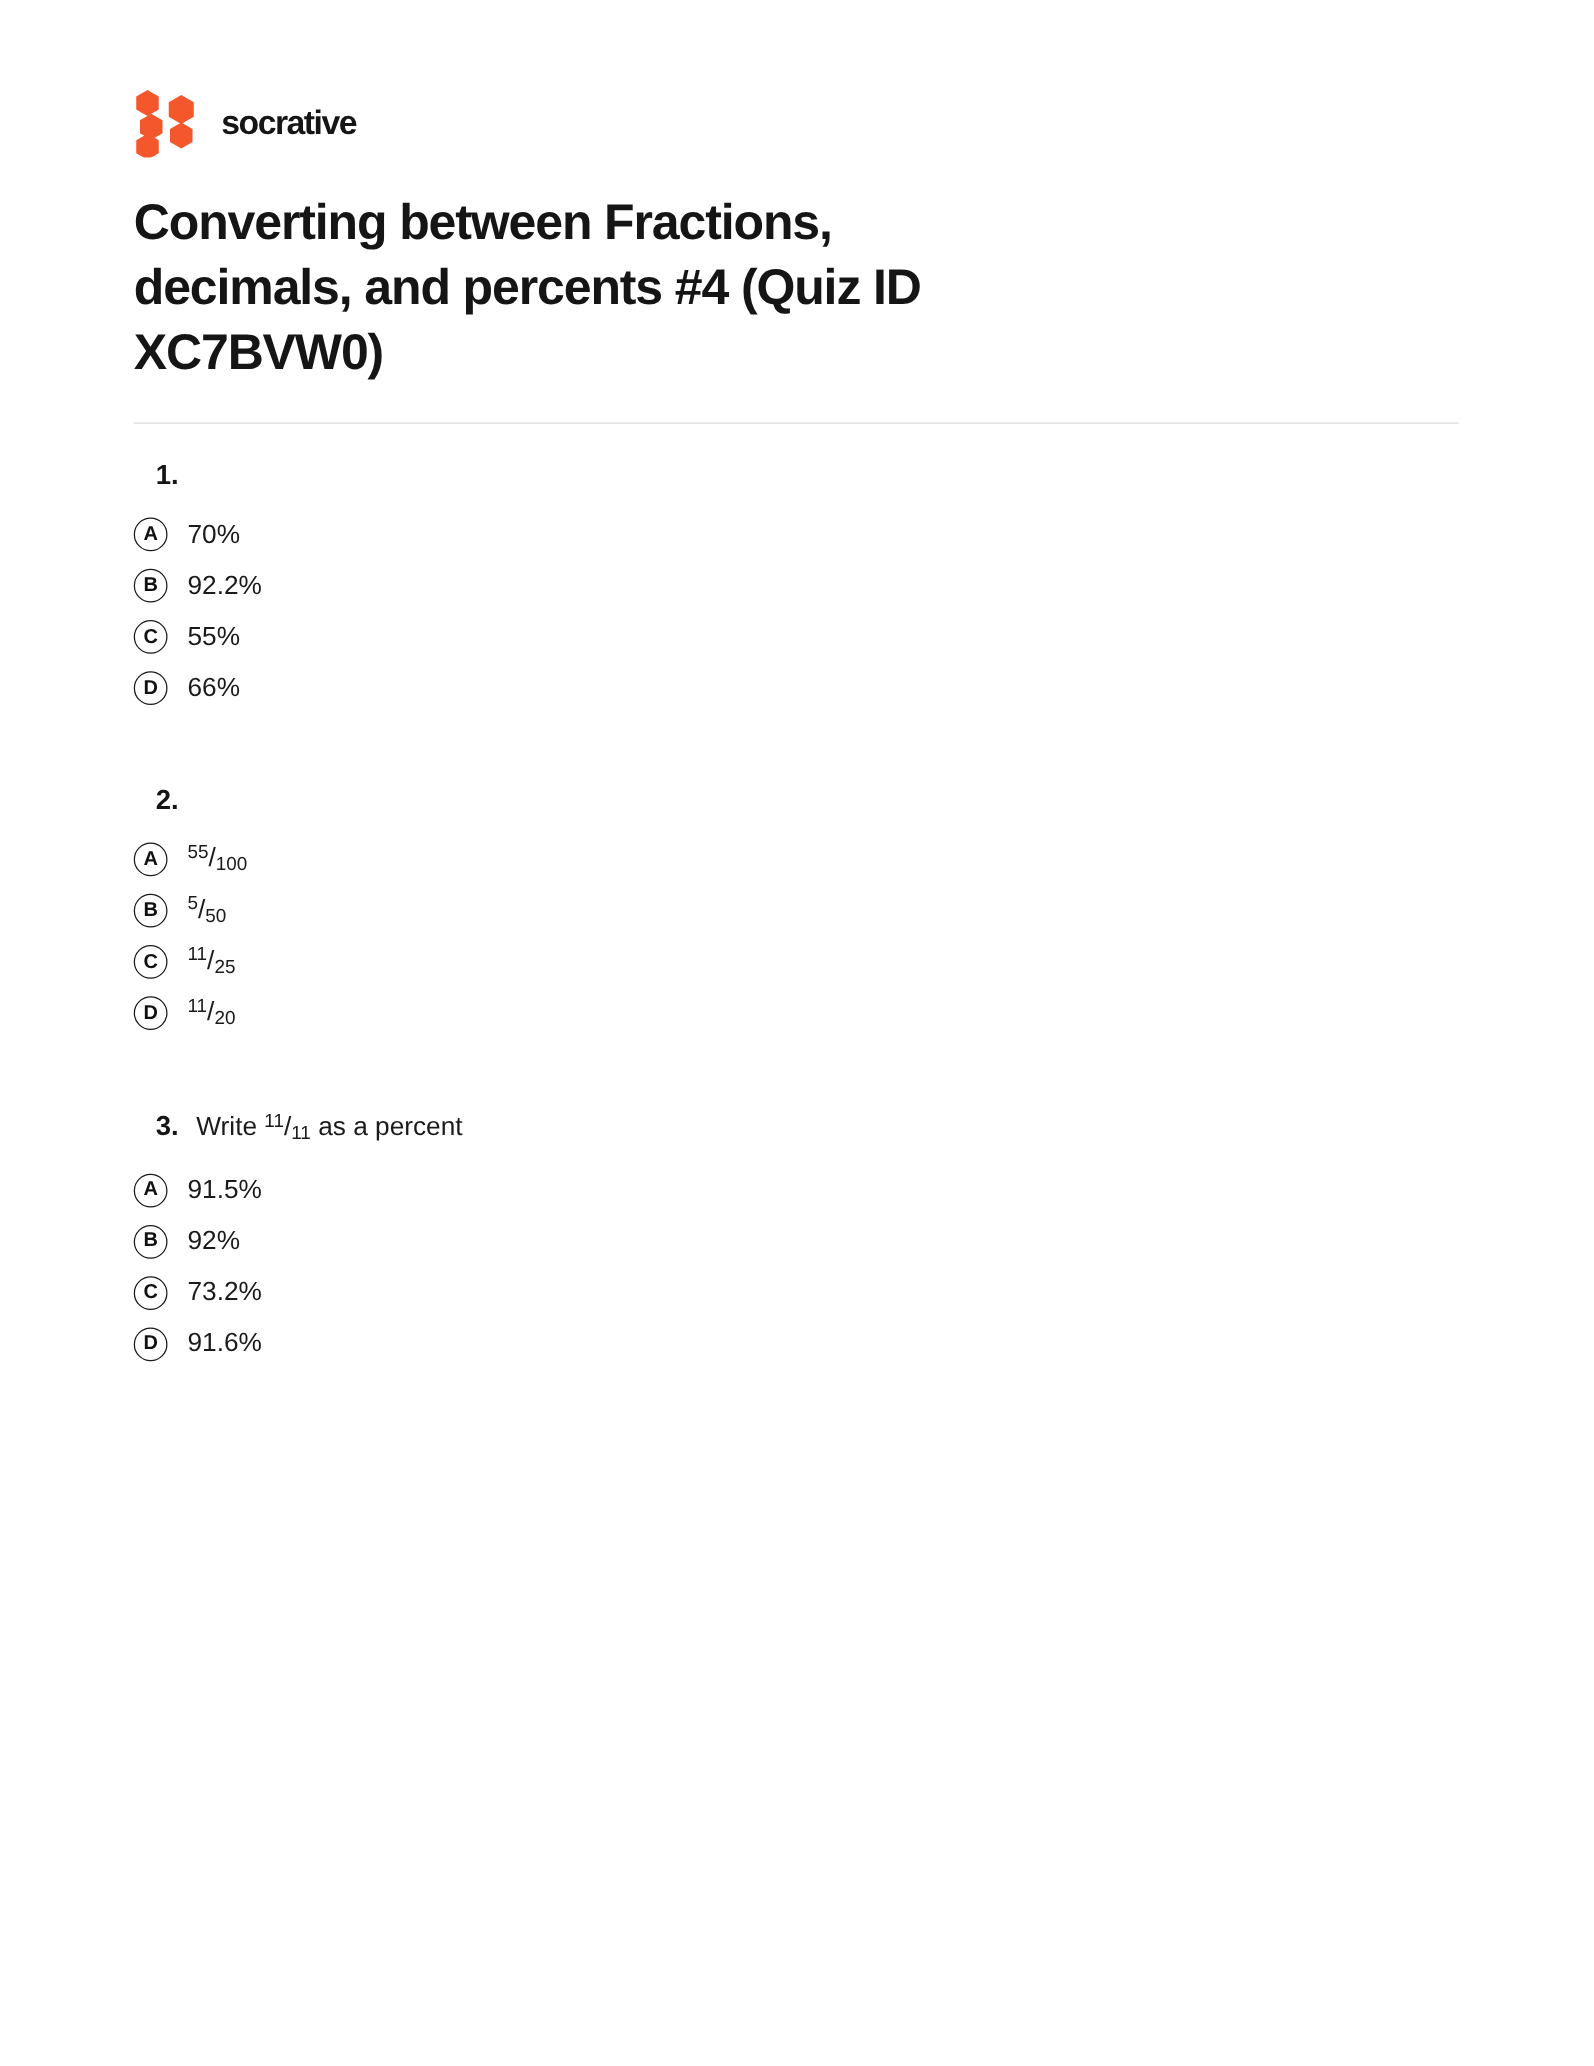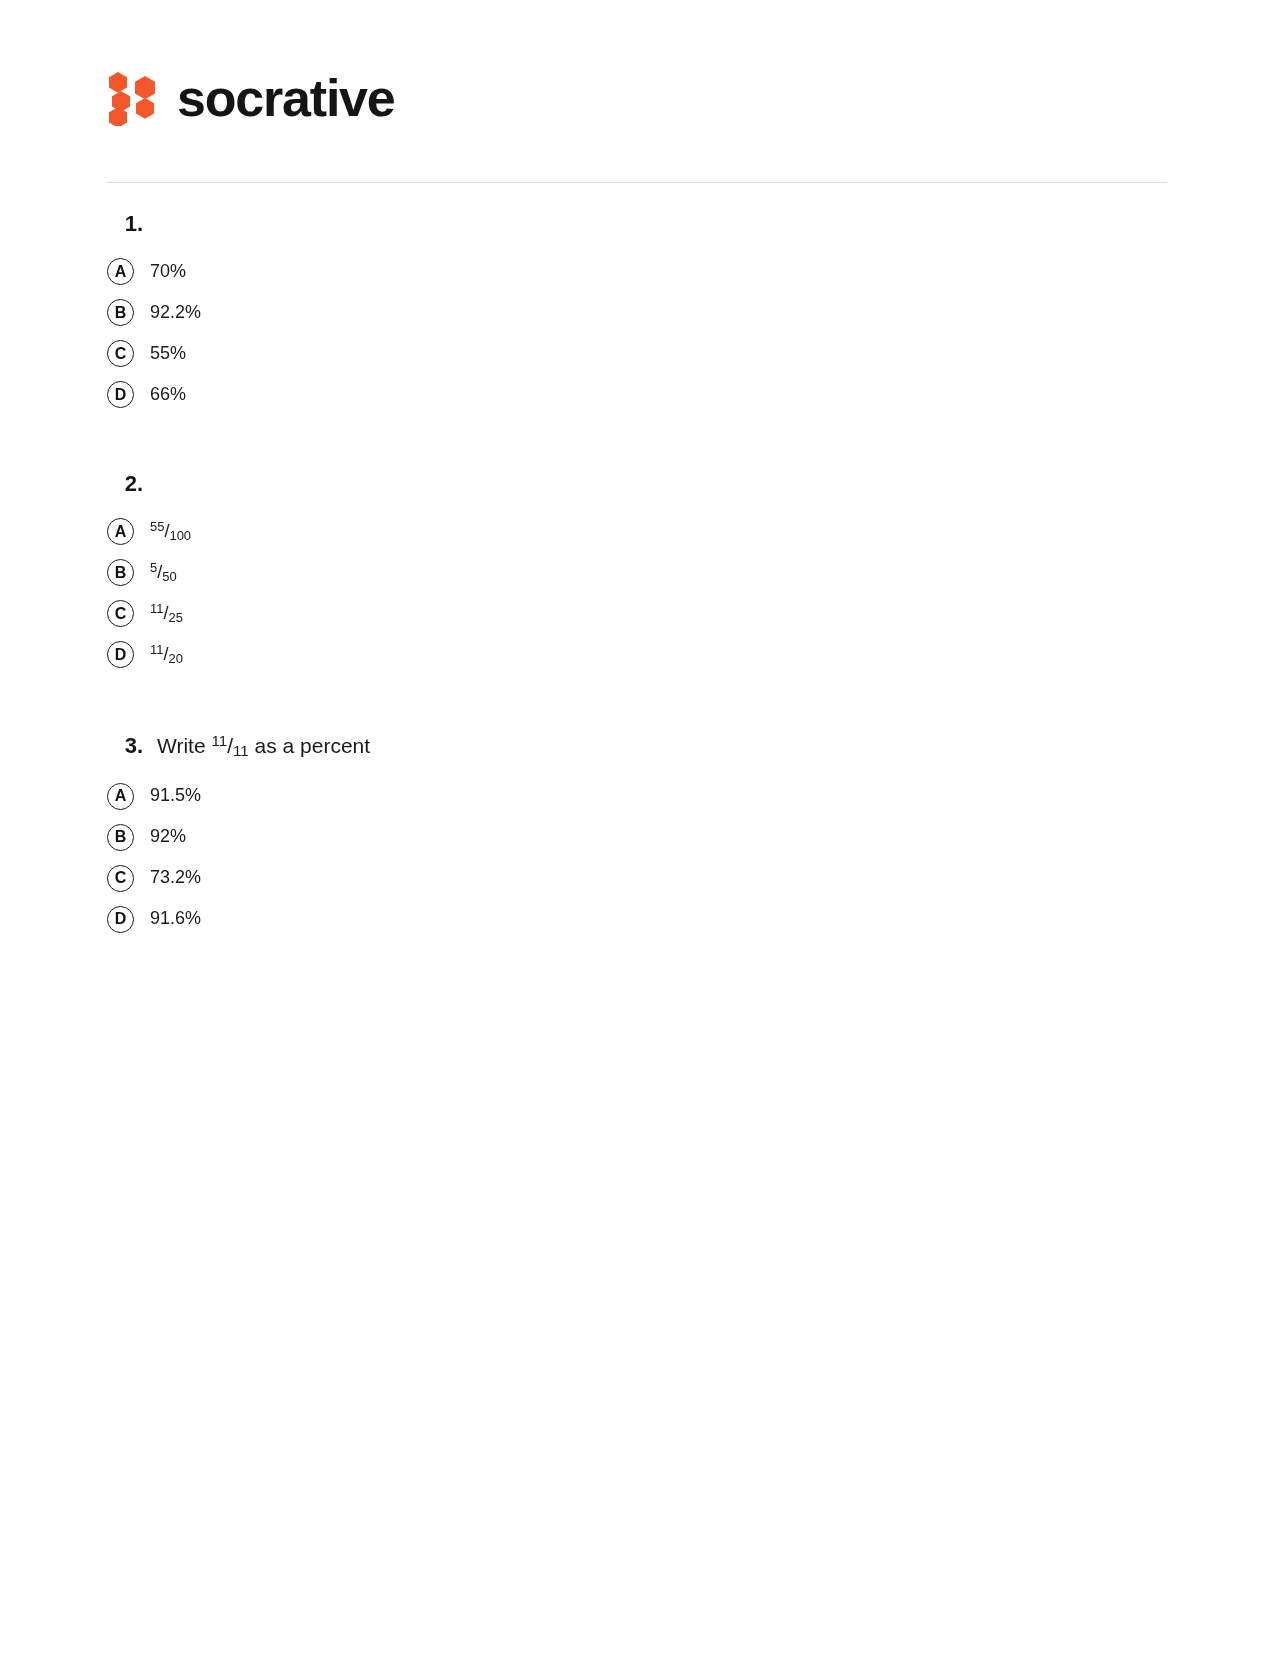--- a/index.html
+++ b/index.html
@@ -36,21 +36,21 @@
     align-items: center;
     gap: 18px;
     margin-top: 8px;
   }
   .brand-mark {
     width: 52px;
     height: 56px;
     flex: 0 0 auto;
   }
   .brand-word {
-    font-size: 52px;
+    font-size: 27px;
     font-weight: 700;
     letter-spacing: -1.2px;
     color: #151515;
     line-height: 1;
   }
 
   .id-fields {
     width: 240px;
     padding-top: 12px;
   }
@@ -148,21 +148,21 @@
     align-items: center;
     justify-content: center;
     font-size: 16px;
     font-weight: 700;
     color: #111;
     flex: 0 0 auto;
     box-sizing: border-box;
     line-height: 1;
   }
   .opt-text {
-    font-size: 18px;
+    font-size: 21px;
     color: #1a1a1a;
     line-height: 1.2;
   }
 
   
   .frac { white-space: nowrap; }
   .frac .num {
     font-size: 0.72em;
     vertical-align: 0.45em;
   }
@@ -193,20 +193,21 @@
           </g>
         </svg>
       </span>
       <span class="brand-word">socrative</span>
     </div>
 
 
   </div>
 
   <div class="title-block">
+    <h1 class="quiz-title">Converting between Fractions, decimals, and percents #4 (Quiz ID XC7BVW0)</h1>
   </div>
 
   <div class="rule"></div>
 
   <div class="questions">
       <div class="question">
         <div class="q-head">
           <span class="q-number">1.</span>
         </div>
         <ul class="options">

